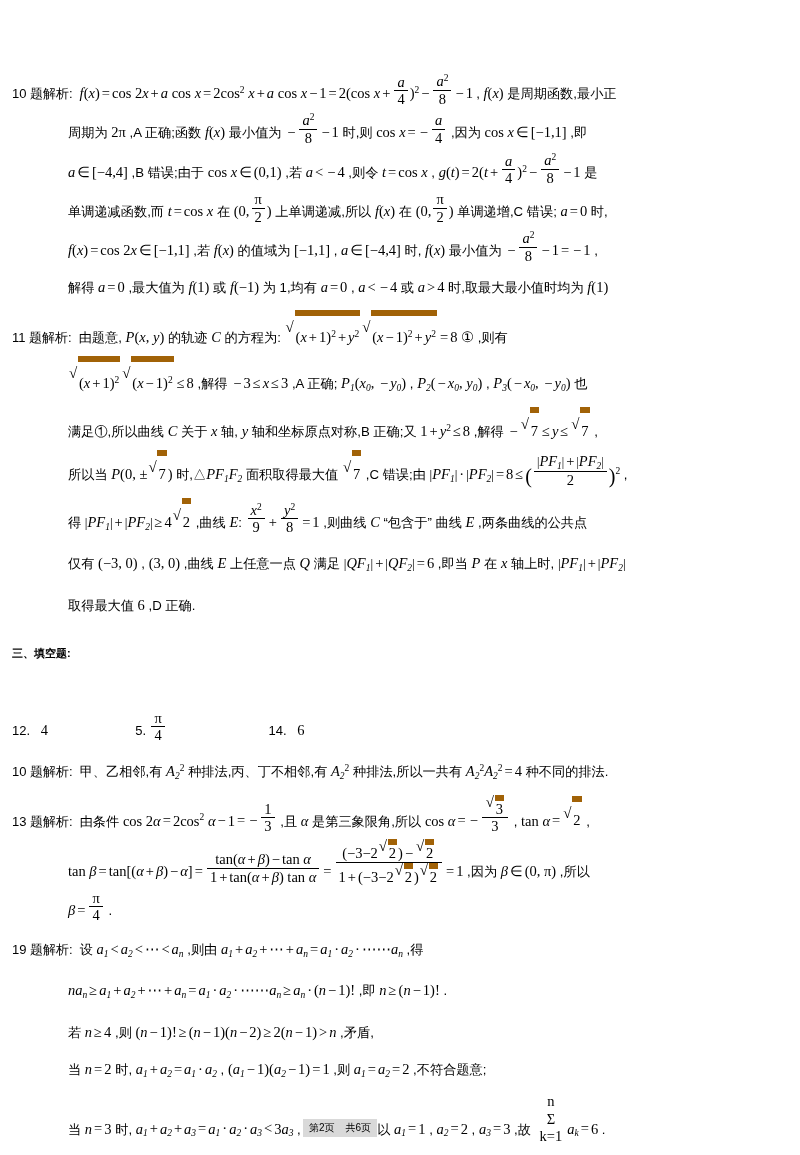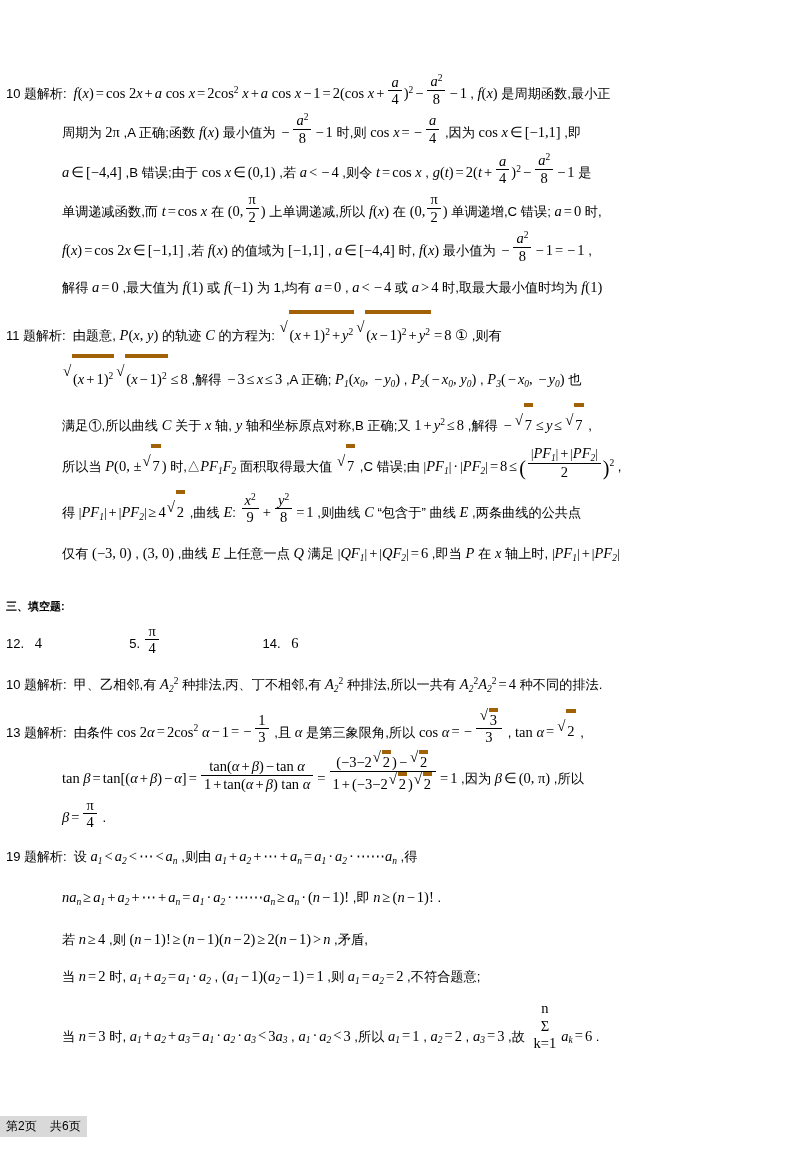--- a/index.html
+++ b/index.html
@@ -17,21 +17,21 @@
   }
   .page {
     position: relative;
     width: 800px;
     height: 1155px;
     padding: 0;
     box-sizing: border-box;
   }
   .content {
     position: absolute;
-    left: 6px;
+    left: 12px;
     top: 72px;
     width: 764px;
   }
 
   
   .para {
     font-size: 13.2px;
     line-height: 37px;
     margin: 0;
     white-space: nowrap;
@@ -107,51 +107,53 @@
   .sqrt::before {
     content: "√";
     position: absolute;
     left: 0;
     top: -1px;
     font-size: 15px;
     font-style: normal;
   }
   .sqrt > .rad {
     display: inline-block;
-    border-top: 4px solid #a16207;
+    border-top: 6px solid #a16207;
     padding: 0 1px;
     text-align: center;
   }
   .big {
     font-size: 20px;
     font-style: normal;
     vertical-align: -0.18em;
   }
   .bar-abs {
     font-style: normal;
   }
 
   
   .answers {
     line-height: 38px;
     font-size: 13.2px;
     white-space: nowrap;
   }
   .answers .slot {
     display: inline-block;
+    margin-top: 40px;
   }
 
   
   .footer {
     position: absolute;
     left: 0;
     bottom: 18px;
     width: 680px;
-    font-family: "Liberation Sans", sans-serif;
-    font-size: 12px;
+    text-align: center;
+    font-family: "Liberation Sans", sans-serif;
+    font-size: 10px;
   }
   .footer .fbox {
     display: inline-block;
     background: #d9d9d9;
     padding: 2px 6px 2px 6px;
   }
 </style>
 </head>
 <body>
 
@@ -205,20 +207,23 @@
     </div>
 
     <div class="para indent">
       <span class="cn">得&nbsp;</span><span class="bar-abs">|</span><span class="m">PF</span><sub>1</sub><span class="bar-abs">|</span><span class="op">+</span><span class="bar-abs">|</span><span class="m">PF</span><sub>2</sub><span class="bar-abs">|</span><span class="op">≥</span><span class="mn">4</span><span class="sqrt"><span class="rad"><span class="mn">2</span></span></span><span class="cn">&nbsp;,曲线&nbsp;</span><span class="m">E</span><span class="cn">:&nbsp;</span><span class="frac"><span class="num"><span class="m">x</span><sup>2</sup></span><span class="den"><span class="mn">9</span></span></span><span class="op">+</span><span class="frac"><span class="num"><span class="m">y</span><sup>2</sup></span><span class="den"><span class="mn">8</span></span></span><span class="op">=</span><span class="mn">1</span><span class="cn">&nbsp;,则曲线&nbsp;</span><span class="m">C</span><span class="cn">&nbsp;“包含于” 曲线&nbsp;</span><span class="m">E</span><span class="cn">&nbsp;,两条曲线的公共点</span>
     </div>
 
     <div class="para indent">
       <span class="cn">仅有&nbsp;</span><span class="mn">(−3,&nbsp;0)</span><span class="cn">&nbsp;,&nbsp;</span><span class="mn">(3,&nbsp;0)</span><span class="cn">&nbsp;,曲线&nbsp;</span><span class="m">E</span><span class="cn">&nbsp;上任意一点&nbsp;</span><span class="m">Q</span><span class="cn">&nbsp;满足&nbsp;</span><span class="bar-abs">|</span><span class="m">QF</span><sub>1</sub><span class="bar-abs">|</span><span class="op">+</span><span class="bar-abs">|</span><span class="m">QF</span><sub>2</sub><span class="bar-abs">|</span><span class="op">=</span><span class="mn">6</span><span class="cn">&nbsp;,即当&nbsp;</span><span class="m">P</span><span class="cn">&nbsp;在&nbsp;</span><span class="m">x</span><span class="cn">&nbsp;轴上时,&nbsp;</span><span class="bar-abs">|</span><span class="m">PF</span><sub>1</sub><span class="bar-abs">|</span><span class="op">+</span><span class="bar-abs">|</span><span class="m">PF</span><sub>2</sub><span class="bar-abs">|</span>
     </div>
 
+    <div class="para indent">
+      <span class="cn">取得最大值&nbsp;</span><span class="mn">6</span><span class="cn">&nbsp;,D 正确.</span>
+    </div>
 
     <div class="section-title" style="margin-top:12px;">三、填空题:</div>
 
     <div class="answers">
       <span class="slot" style="width:120px;">
         <span class="label">12.</span>
         <span class="mn">&nbsp;&nbsp;4</span>
       </span>
       <span class="slot" style="width:130px;">
         <span class="label">5.</span>

